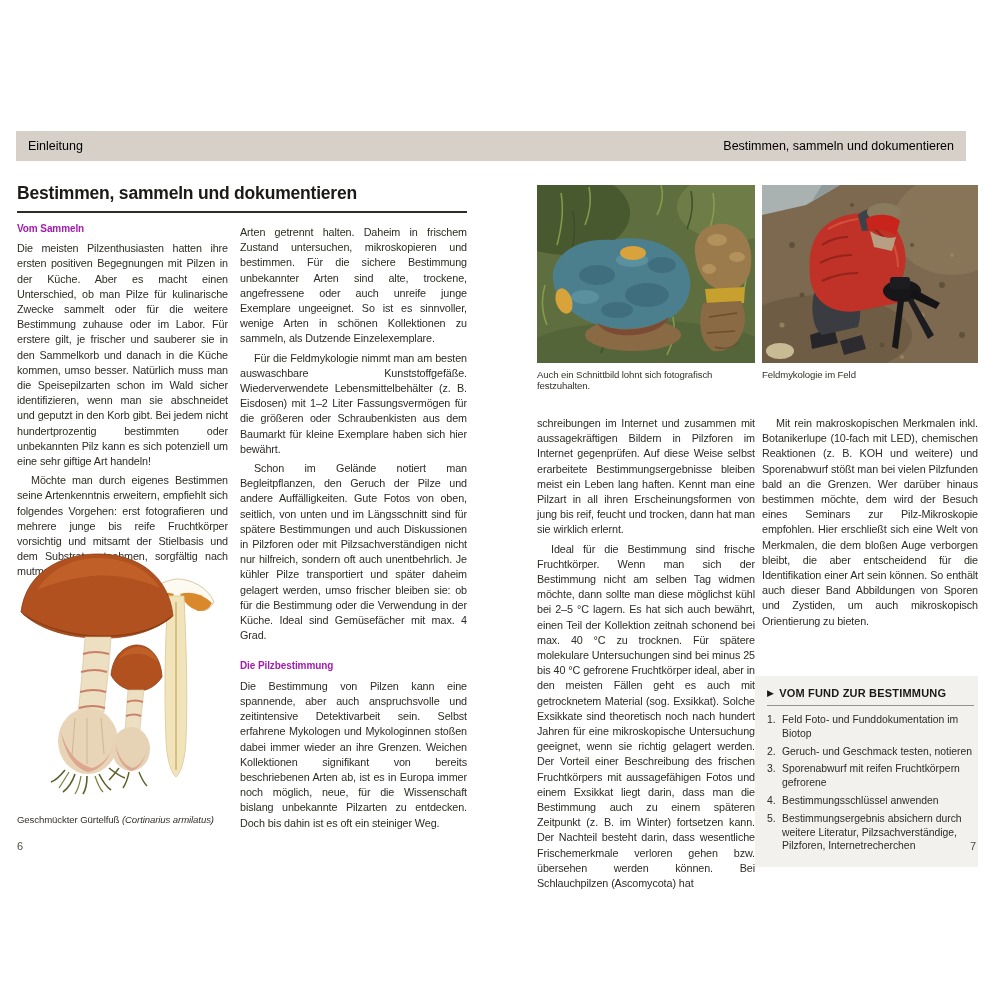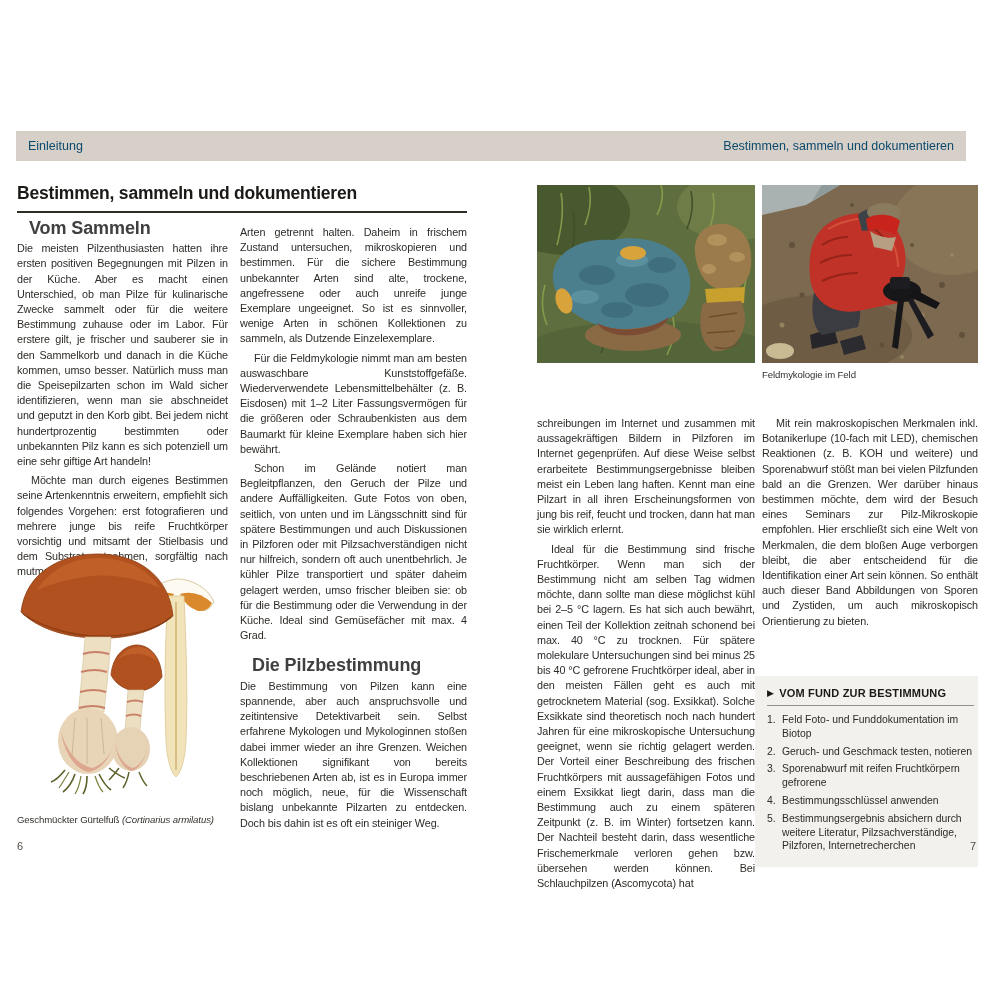--- a/index.html
+++ b/index.html
@@ -1,29 +1,29 @@
 <!DOCTYPE html>
 <html lang="de"><head>
 <meta charset="utf-8">
 <style>
   html,body{margin:0;padding:0;background:#ffffff;}
   .spread{position:relative;width:984px;height:984px;background:#ffffff;overflow:hidden;
           font-family:"Liberation Sans","DejaVu Sans",sans-serif;color:#2e2b27;}
   
   .header-bar{position:absolute;left:16px;top:131px;width:950px;height:30px;background:#d7d0c8;
               display:flex;align-items:center;justify-content:space-between;padding:0 12px;box-sizing:border-box;}
-  .header-bar span{font-size:12.5px;color:#0c4a6e;}
+  .header-bar span{font-size:12.5px;color:#000000;}
   
   .main-title{position:absolute;left:17px;top:183px;width:450px;font-size:17.5px;font-weight:bold;color:#1c1a17;
               border-bottom:2px solid #2f2c28;padding-bottom:7px;letter-spacing:-0.2px;}
   .col{position:absolute;font-size:10.8px;line-height:15.2px;text-align:justify;letter-spacing:-0.1px;color:#2e2b27;}
   .col p{margin:0;}
   .col p.indent{text-indent:14px;}
   .col p + p{margin-top:4px;}
-  .sec-head{font-size:18px;font-weight:bold;color:#404040;margin:0 0 5px 12px;letter-spacing:-0.1px;}
+  .sec-head{font-size:10px;font-weight:bold;color:#a21caf;margin:0 0 5px 0;letter-spacing:-0.1px;}
   .sec-head.mid{margin-top:15px;}
   #col-l1{left:17px;top:221px;width:211px;}
   #col-l2{left:240px;top:225px;width:227px;}
   
   .illustration{position:absolute;left:17px;top:542px;width:205px;height:258px;}
   .caption{position:absolute;font-size:9.6px;color:#34312d;letter-spacing:-0.1px;}
   #cap-illu{left:17px;top:814px;width:220px;}
   #cap-illu .latin{font-style:italic;text-align:right;}
   .pagenum{position:absolute;top:840px;font-size:11px;color:#514c46;}
   #pn-left{left:17px;}
@@ -247,20 +247,21 @@
       <g>
         <ellipse cx="140" cy="106" rx="19" ry="11" fill="#17171a"></ellipse>
         <rect x="128" y="92" width="20" height="12" rx="3" fill="#1d1d21"></rect>
         <path d="M136,114 L130,162 L136,164 L142,116 Z" fill="#17171a"></path>
         <path d="M150,112 L172,150 L166,154 L146,116 Z" fill="#1d1d21"></path>
         <path d="M152,104 L178,118 L174,124 L148,112 Z" fill="#141417"></path>
       </g>
     </svg>
   </div>
 
+  <div class="caption" id="cap-p1">Auch ein Schnittbild lohnt sich fotografisch festzuhalten.</div>
   <div class="caption" id="cap-p2">Feldmykologie im Feld</div>
 
   <div class="col" id="col-r1">
     <p>schreibungen im Internet und zusammen mit aussagekräftigen Bildern in Pilzforen im Internet gegenprüfen. Auf diese Weise selbst erarbeitete Bestimmungsergebnisse bleiben meist ein Leben lang haften. Kennt man eine Pilzart in all ihren Erscheinungsformen von jung bis reif, feucht und trocken, dann hat man sie wirklich erlernt.</p>
     <p class="indent">Ideal für die Bestimmung sind frische Fruchtkörper. Wenn man sich der Bestimmung nicht am selben Tag widmen möchte, dann sollte man diese möglichst kühl bei 2–5 °C lagern. Es hat sich auch bewährt, einen Teil der Kollektion zeitnah schonend bei max. 40 °C zu trocknen. Für spätere molekulare Untersuchungen sind bei minus 25 bis 40 °C gefrorene Fruchtkörper ideal, aber in den meisten Fällen geht es auch mit getrocknetem Material (sog. Exsikkat). Solche Exsikkate sind theoretisch noch nach hundert Jahren für eine mikroskopische Untersuchung geeignet, wenn sie richtig gelagert werden. Der Vorteil einer Beschreibung des frischen Fruchtkörpers mit aussagefähigen Fotos und einem Exsikkat liegt darin, dass man die Bestimmung auch zu einem späteren Zeitpunkt (z. B. im Winter) fortsetzen kann. Der Nachteil besteht darin, dass wesentliche Frischemerkmale verloren gehen bzw. übersehen werden können. Bei Schlauchpilzen (Ascomycota) hat</p>
   </div>
   <div class="col" id="col-r2">
     <p class="indent">Mit rein makroskopischen Merkmalen inkl. Botanikerlupe (10-fach mit LED), chemischen Reaktionen (z. B. KOH und weitere) und Sporenabwurf stößt man bei vielen Pilzfunden bald an die Grenzen. Wer darüber hinaus bestimmen möchte, dem wird der Besuch eines Seminars zur Pilz-Mikroskopie empfohlen. Hier erschließt sich eine Welt von Merkmalen, die dem bloßen Auge verborgen bleibt, die aber entscheidend für die Identifikation einer Art sein können. So enthält auch dieser Band Abbildungen von Sporen und Zystiden, um auch mikroskopisch Orientierung zu bieten.</p>
   </div>
 

